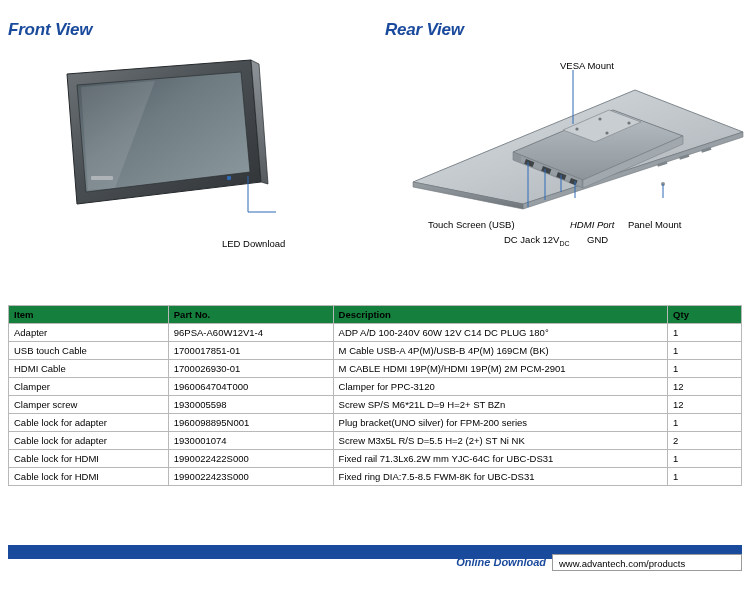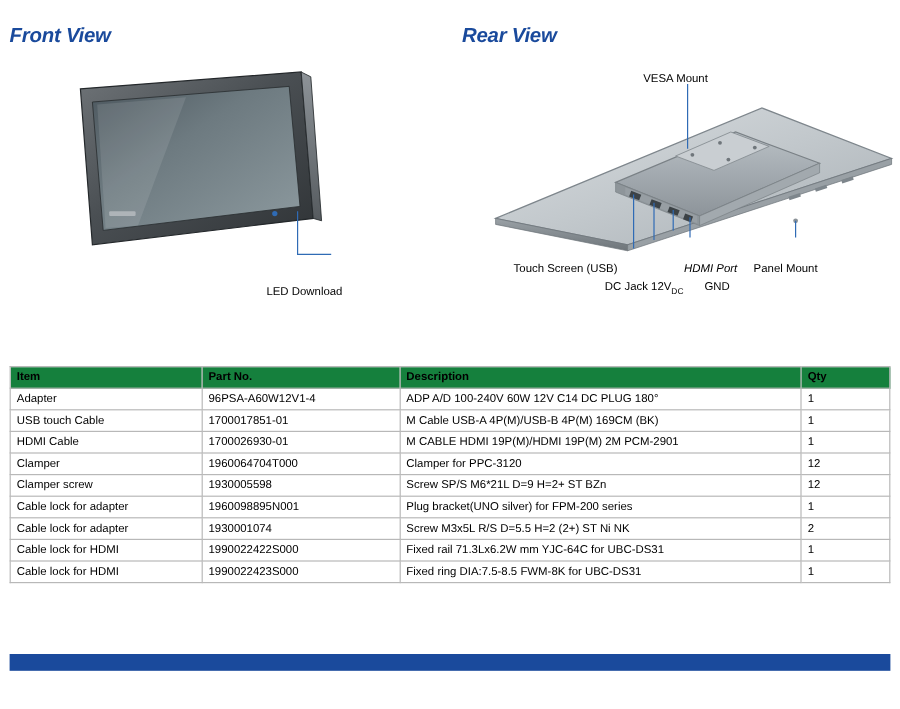--- a/index.html
+++ b/index.html
@@ -196,21 +196,21 @@
       <polyline points="150,117 150,148"></polyline>
 
       <polyline points="166,123 166,140"></polyline>
 
       <polyline points="180,129 180,146"></polyline>
 
       <polyline points="268,132 268,146"></polyline>
     </g>
   </svg>
 
-  <div class="caption" style="left:536px; top:60px;text-align:right;">VESA Mount</div>
+  <div class="caption" style="left:560px; top:60px;text-align:right;">VESA Mount</div>
   <div class="caption" style="left:428px; top:219px;">Touch Screen (USB)</div>
   <div class="caption" style="left:504px; top:234px;"><span>DC Jack 12V</span><span class="sub">DC</span></div>
   <div class="caption" style="left:570px; top:219px;font-style:italic;">HDMI Port</div>
   <div class="caption" style="left:587px; top:234px;">GND</div>
   <div class="caption" style="left:628px; top:219px;">Panel Mount</div>
 
   <table id="packing-table">
     <thead>
       <tr>
         <th class="col-item">Item</th>
@@ -271,14 +271,18 @@
       <tr>
         <td>Cable lock for HDMI</td>
         <td>1990022423S000</td>
         <td>Fixed ring DIA:7.5-8.5 FWM-8K for UBC-DS31</td>
         <td>1</td>
       </tr>
     </tbody>
   </table>
 
   <div id="footer-bar"></div>
+  <div id="footer-row">
+    <div id="online-download">Online Download</div>
+    <div id="download-url">www.advantech.com/products</div>
+  </div>
 
 </div>
 
 </body></html>

